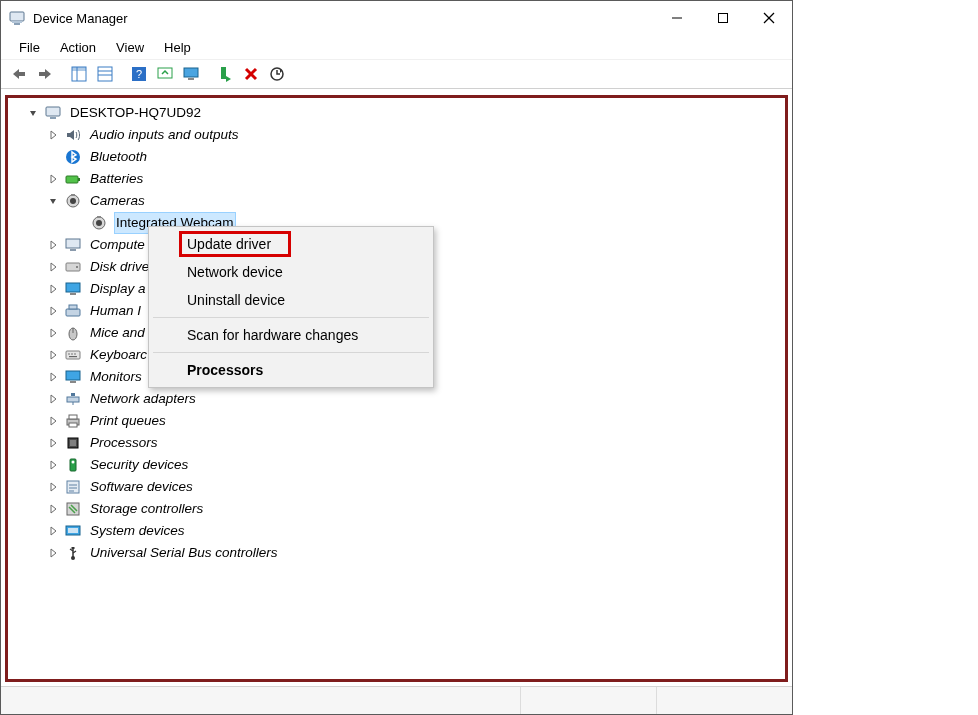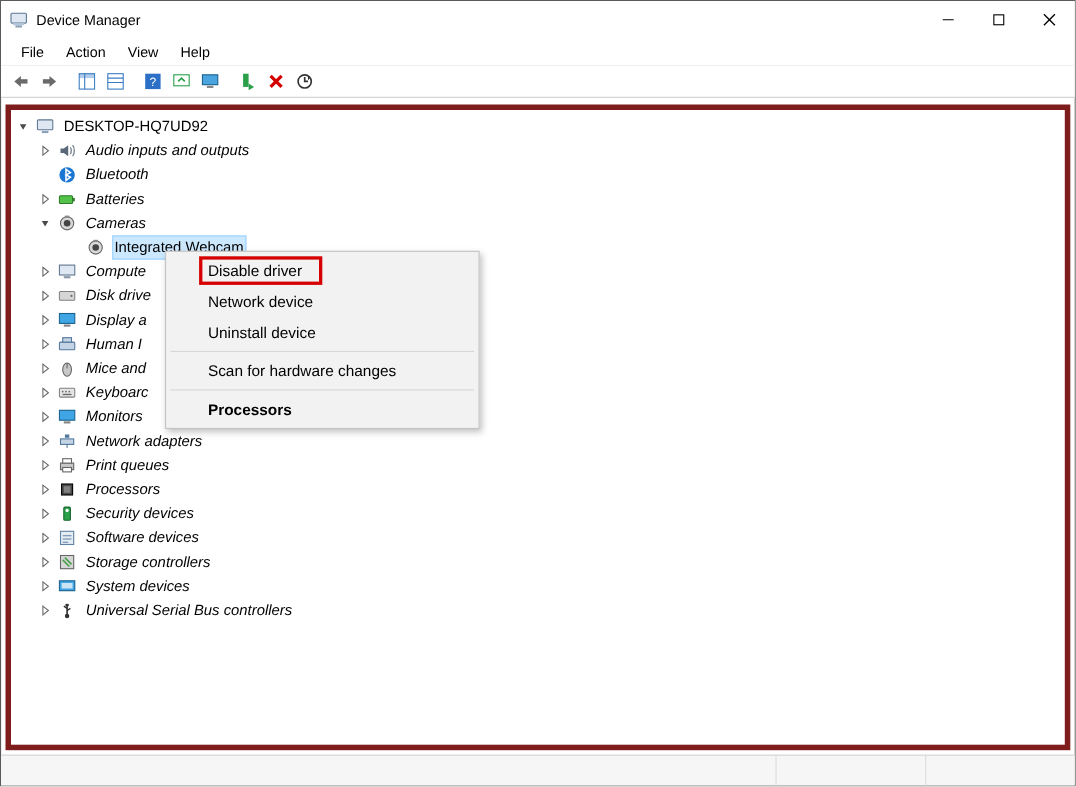--- a/index.html
+++ b/index.html
@@ -1,19 +1,19 @@
 <!DOCTYPE html>
 <html><head>
 <meta charset="utf-8">
 <style>
   * { box-sizing: border-box; margin: 0; padding: 0; font-family: "Segoe UI", Tahoma, sans-serif; }
   html, body { width: 978px; height: 715px; background: #ffffff; overflow: hidden; }
 
   .window {
-    width: 978px;
+    width: 793px;
     height: 715px;
     border: 1px solid #5a5a5a;
     background: #ffffff;
     display: flex;
     flex-direction: column;
   }
 
   
   .titlebar {
     height: 34px;
@@ -60,24 +60,24 @@
   .tsep { width:6px; height:24px; }
 
   
   .tree-area {
     flex: 1;
     padding: 6px 4px 4px 4px;
     overflow:auto;
     position:relative;
   }
   .tree-inner {
-    border:5px solid #7f1d1d;
+    border:3px solid #7f1d1d;
     width:100%;
     height:100%;
-    padding:4px 2px;
+    padding:4px 16px;
     position:relative;
   }
 
   .node {
     display:flex;
     align-items:center;
     height:22px;
     font-size:13.5px;
     line-height:22px;
     cursor:default;
@@ -559,21 +559,21 @@
                 <rect x="6.5" y="2" width="3" height="2" fill="#333"></rect>
               </svg>
             </span>
             <span class="label">Universal Serial Bus controllers</span>
           </div>
         </div>
 
       <div class="context-menu">
         <div class="cm-highlight"></div>
         <div id="cm-items">
-            <div class="cm-item">Disable driver</div>
+            <div class="cm-item">Update driver</div>
             <div class="cm-item">Network device</div>
             <div class="cm-item">Uninstall device</div>
             <div class="cm-sep"></div>
             <div class="cm-item">Scan for hardware changes</div>
             <div class="cm-sep"></div>
             <div class="cm-item cm-bold">Processors</div>
           </div>
       </div>
 
     </div>

